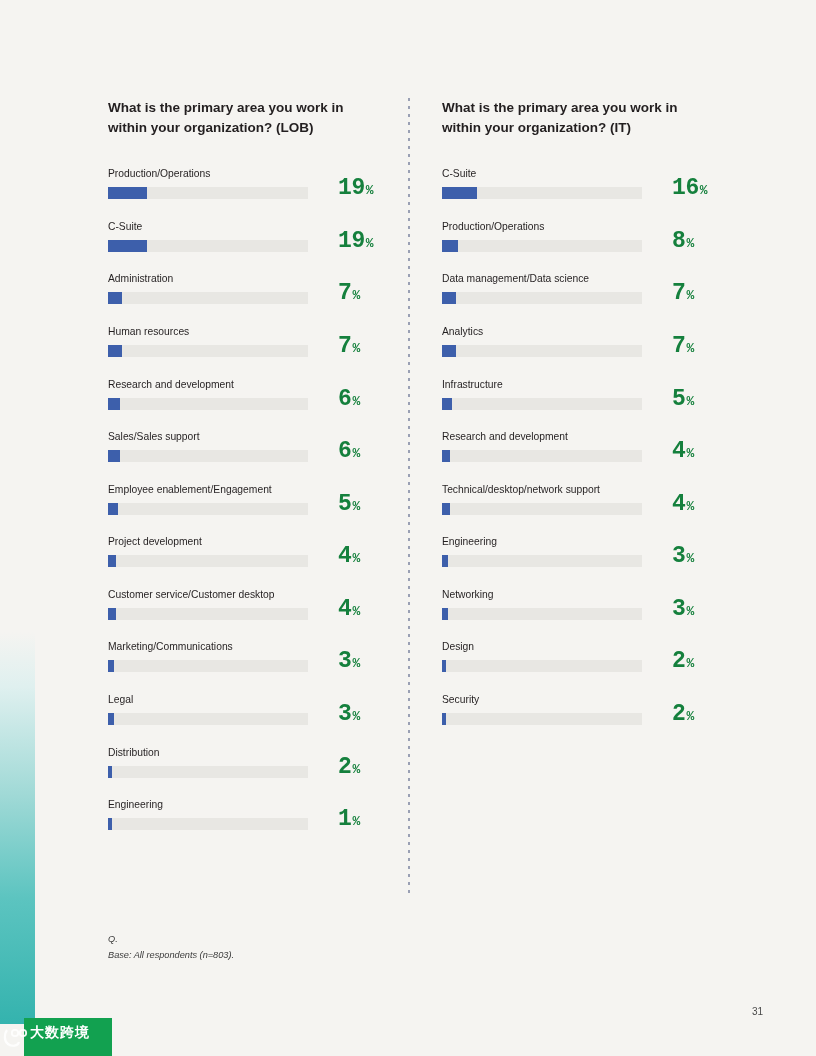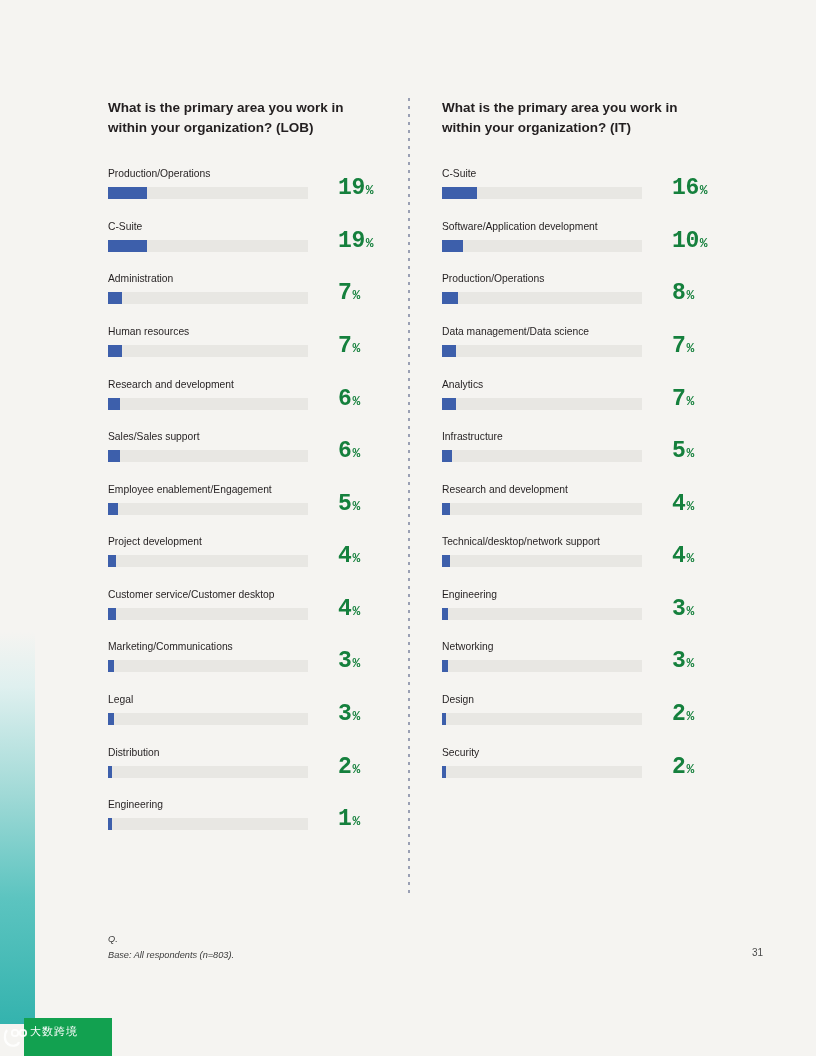--- a/index.html
+++ b/index.html
@@ -16,22 +16,22 @@
   .edge-strip{
     position:absolute;left:0;top:632px;width:35px;height:392px;
     background:linear-gradient(to bottom,#f5f4f1 0%,#dff0ef 14%,#9fd9d6 42%,#5cc4c0 68%,#34b3ae 100%);
   }
 
   
   .watermark{position:absolute;left:0;bottom:0;height:38px;width:112px;}
   .wm-green{position:absolute;left:24px;top:0;width:88px;height:38px;background:#12a150;}
   .wm-mark{position:absolute;left:3px;top:8px;width:30px;height:22px;color:#ffffff;opacity:.92;}
   .wm-text{
-    position:absolute;left:30px;top:6px;font-size:11px;letter-spacing:1px;
-    color:#ffffff;font-family:"DejaVu Sans", sans-serif;font-weight:400;
+    position:absolute;left:30px;top:6px;font-size:14px;letter-spacing:1px;
+    color:#ffffff;font-family:"DejaVu Sans", sans-serif;font-weight:700;
   }
 
   
   .cols{position:absolute;left:0;top:0;width:816px;height:1056px;}
   .col{position:absolute;top:98px;width:268px;}
   .col-left{left:108px;}
   .col-right{left:442px;}
 
   .q-title{
     font-size:13.5px;font-weight:700;line-height:1.45;
@@ -63,21 +63,21 @@
   }
   .value .pct{font-size:13px;font-weight:700;margin-left:1px;}
 
   
   .footer{
     position:absolute;left:108px;top:932px;width:520px;
     font-size:9.2px;font-style:italic;line-height:15.5px;color:#3a3a3a;
   }
   .footer div{white-space:nowrap;}
   .page-num{
-    position:absolute;left:752px;top:947px;font-size:10px;color:#4a4a4a;
+    position:absolute;left:752px;top:1006px;font-size:10px;color:#4a4a4a;
   }
 </style>
 </head>
 <body>
 
 <div class="page">
 
   <div class="edge-strip"></div>
 
   <div class="divider"></div>
@@ -182,27 +182,20 @@
 
     <div class="col col-right">
       <div class="q-title">What is the primary area you work in within your organization? (IT)</div>
       <div class="rows">
           <div class="row">
             <div class="row-label">C-Suite</div>
             <div class="track">
               <div class="fill" style="width: 34.85px;"></div>
             </div>
             <div class="value"><span>16</span><span class="pct">%</span></div>
-          </div>
-          <div class="row">
-            <div class="row-label">Software/Application development</div>
-            <div class="track">
-              <div class="fill" style="width: 20.5px;"></div>
-            </div>
-            <div class="value"><span>10</span><span class="pct">%</span></div>
           </div>
           <div class="row">
             <div class="row-label">Production/Operations</div>
             <div class="track">
               <div class="fill" style="width: 16.4px;"></div>
             </div>
             <div class="value"><span>8</span><span class="pct">%</span></div>
           </div>
           <div class="row">
             <div class="row-label">Data management/Data science</div>

